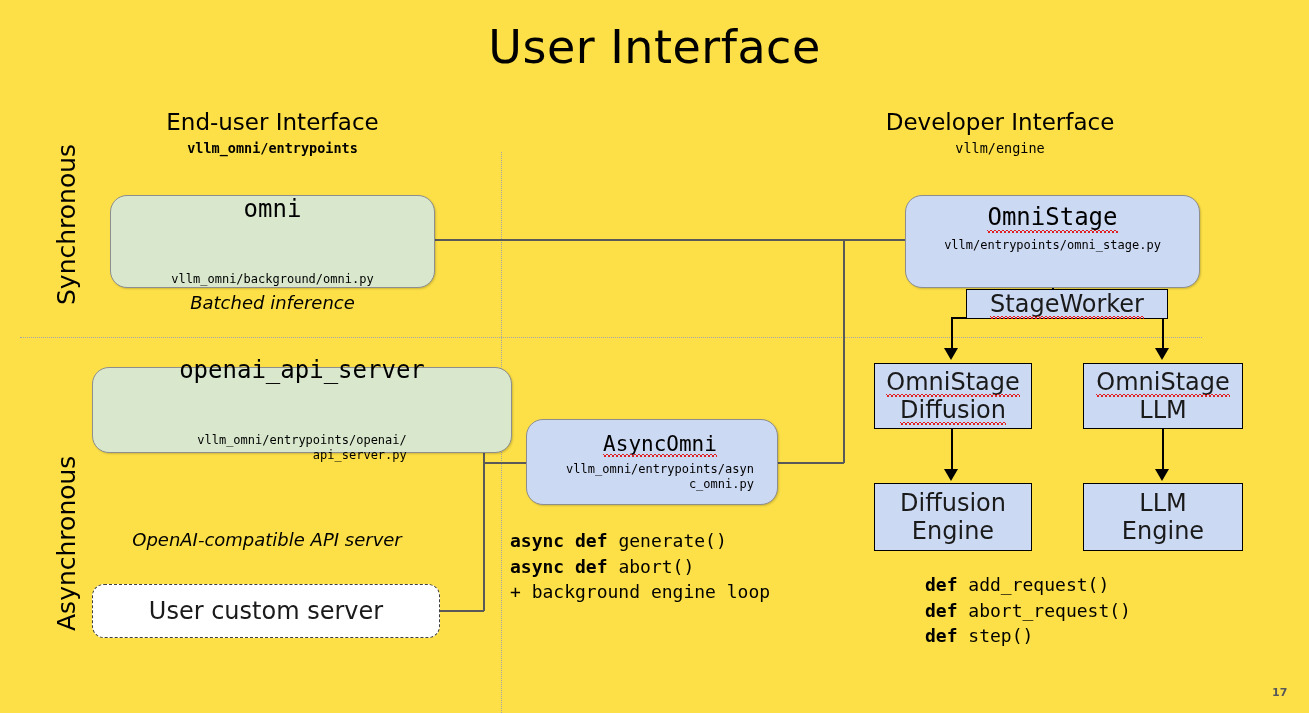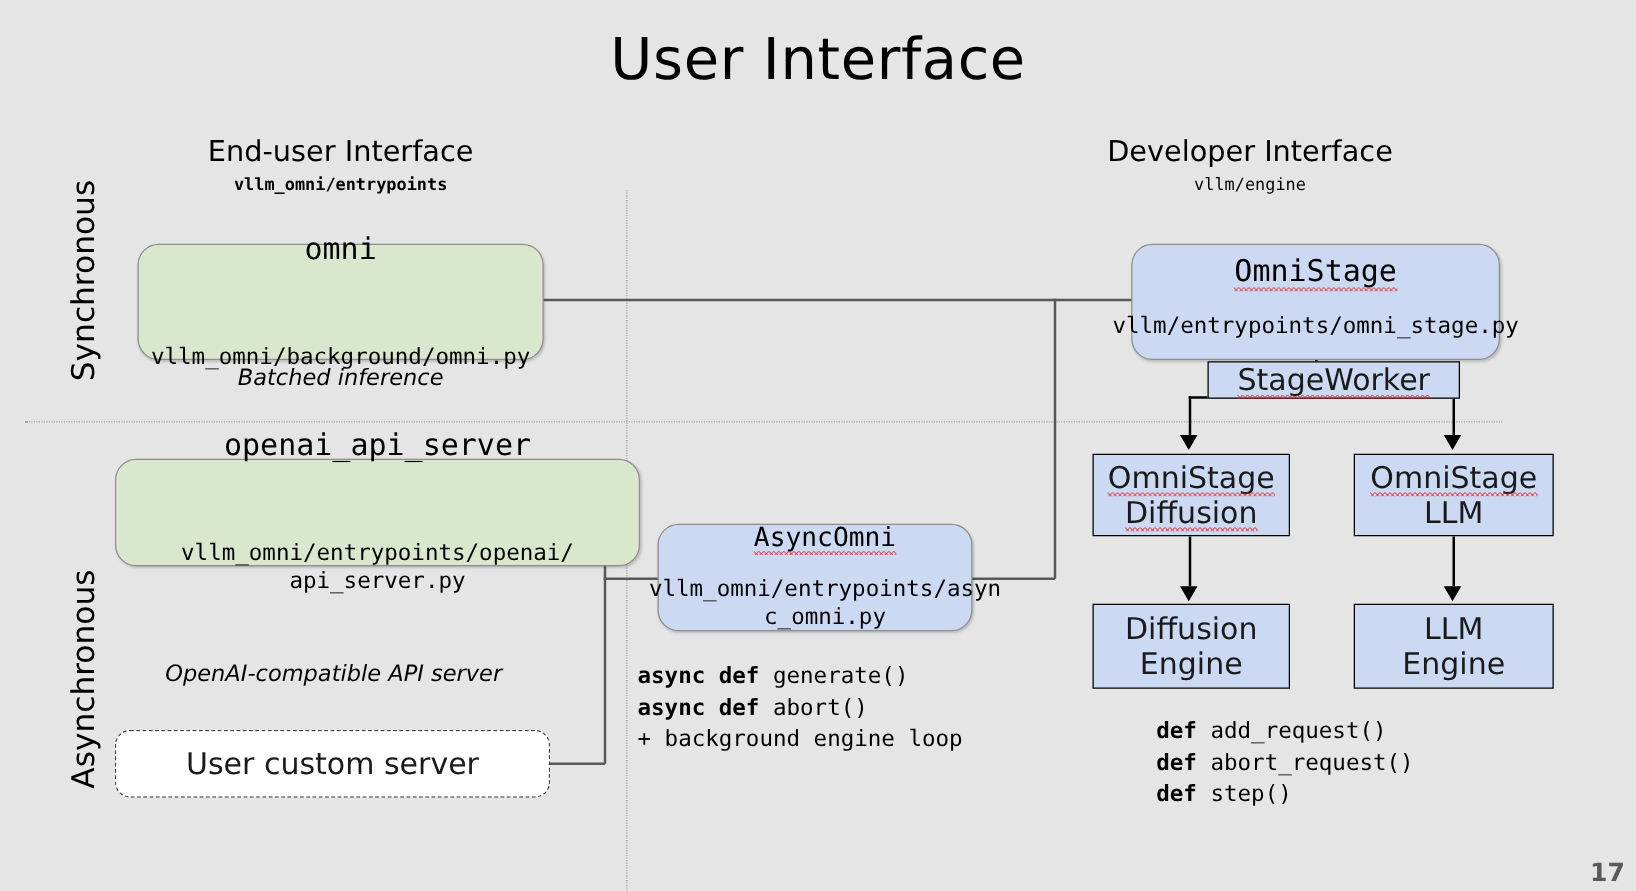--- a/index.html
+++ b/index.html
@@ -7,21 +7,21 @@
     padding: 0;
     background: #ffffff;
   }
   body {
     font-family: "DejaVu Sans", sans-serif;
   }
   #slide {
     position: relative;
     width: 1309px;
     height: 713px;
-    background: #e5e5e5;
+    background: #fde047;
     overflow: hidden;
   }
   .abs { position: absolute; }
 
   
   #slide-title {
     left: 0; top: 22px; width: 1309px;
     text-align: center;
     font-family: "DejaVu Sans", sans-serif;
     font-size: 46px;
@@ -118,25 +118,26 @@
     font-family: "DejaVu Sans Mono", monospace;
     font-size: 24px;
     color: #000000;
     line-height: 1.15;
   }
   .node-title-mono.sm {
     font-size: 21px;
   }
   .node-path {
     font-family: "DejaVu Sans Mono", monospace;
-    font-size: 18px;
+    font-size: 12px;
     color: #000000;
     line-height: 1.25;
-    margin-top: 18px;
+    margin-top: 6px;
     white-space: pre-line;
+    text-align: right;
   }
   .node-title-sans {
     font-family: "DejaVu Sans", sans-serif;
     font-size: 24px;
     color: #1a1a1a;
     line-height: 1.18;
     white-space: pre-line;
   }
 
   
@@ -184,21 +185,21 @@
     font-size: 18px;
     color: #000000;
     line-height: 1.42;
     white-space: nowrap;
   }
   .codeblock b { font-weight: 700; }
 
   
   #page-number {
     font-family: "DejaVu Sans", sans-serif;
-    font-size: 20px;
+    font-size: 11px;
     font-weight: 700;
     color: #595959;
   }
 </style>
 </head>
 <body>
 
 <div id="slide">
 
   <div class="abs" id="slide-title">User Interface</div>

